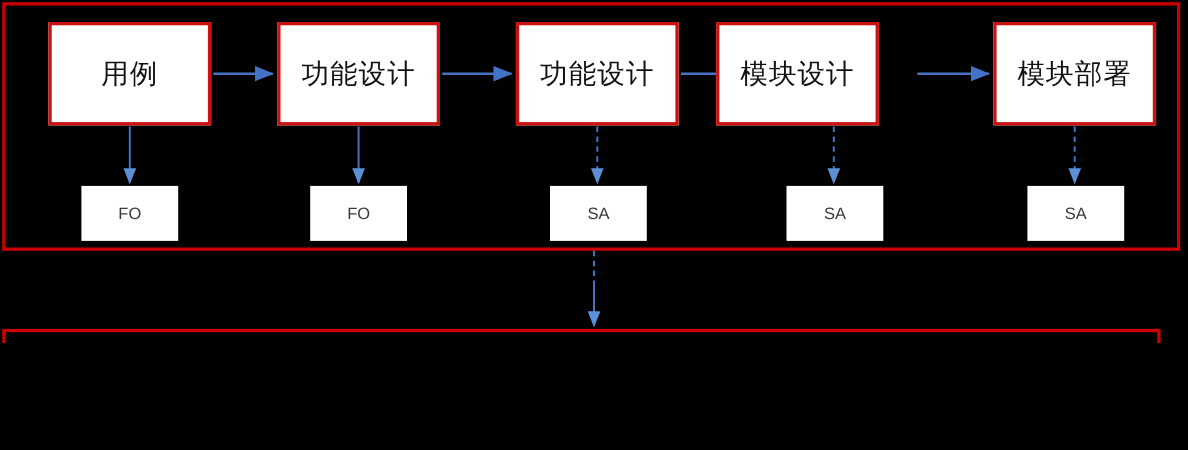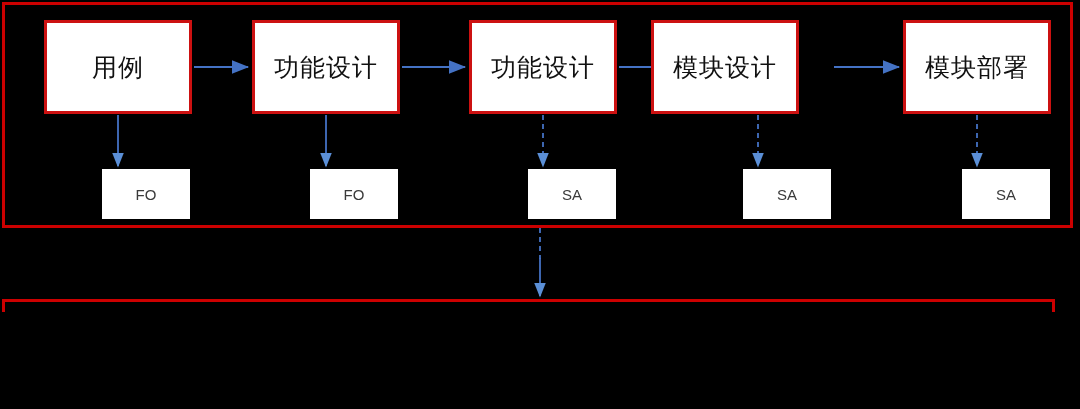--- a/index.html
+++ b/index.html
@@ -60,21 +60,20 @@
     height: 50px;
     background: #FFFFFF;
     border: none;
     box-sizing: border-box;
     display: flex;
     align-items: center;
     justify-content: center;
     color: #3A3A3A;
     font-size: 15px;
     line-height: 1;
-    margin-left: 28px;
   }
 
   
   #connectors {
     position: absolute;
     left: 0;
     top: 0;
     width: 1080px;
     height: 409px;
     pointer-events: none;

